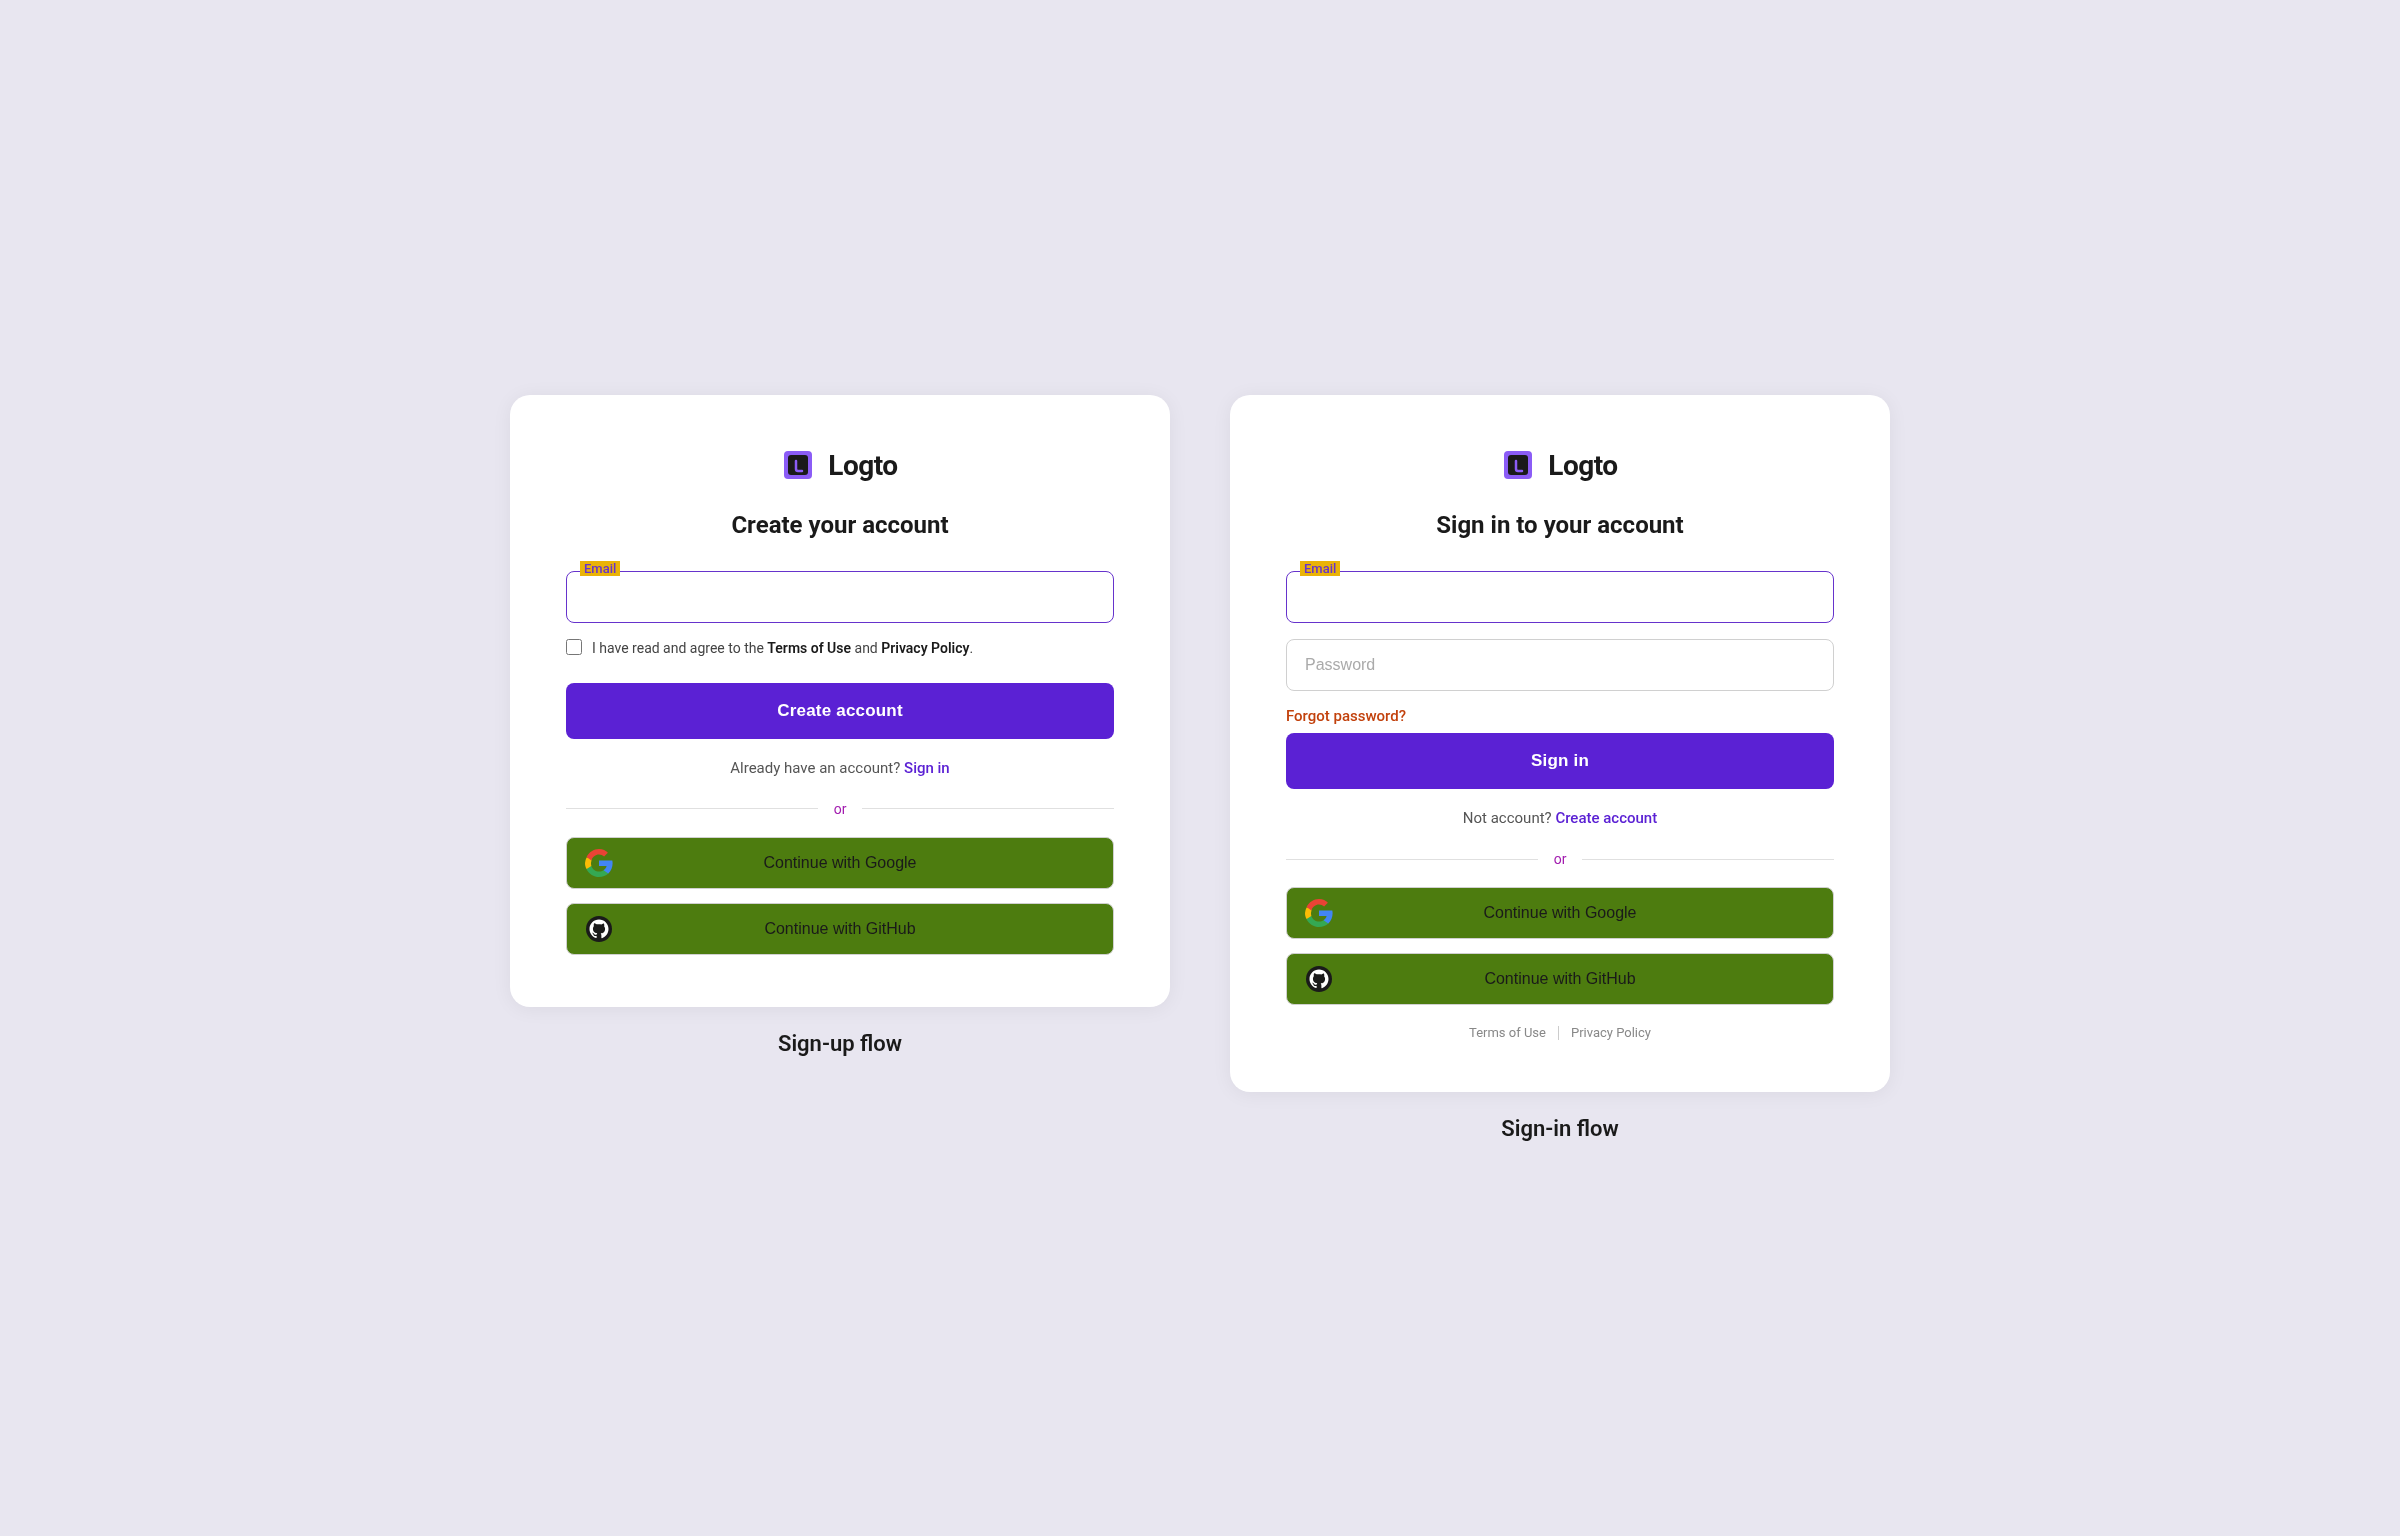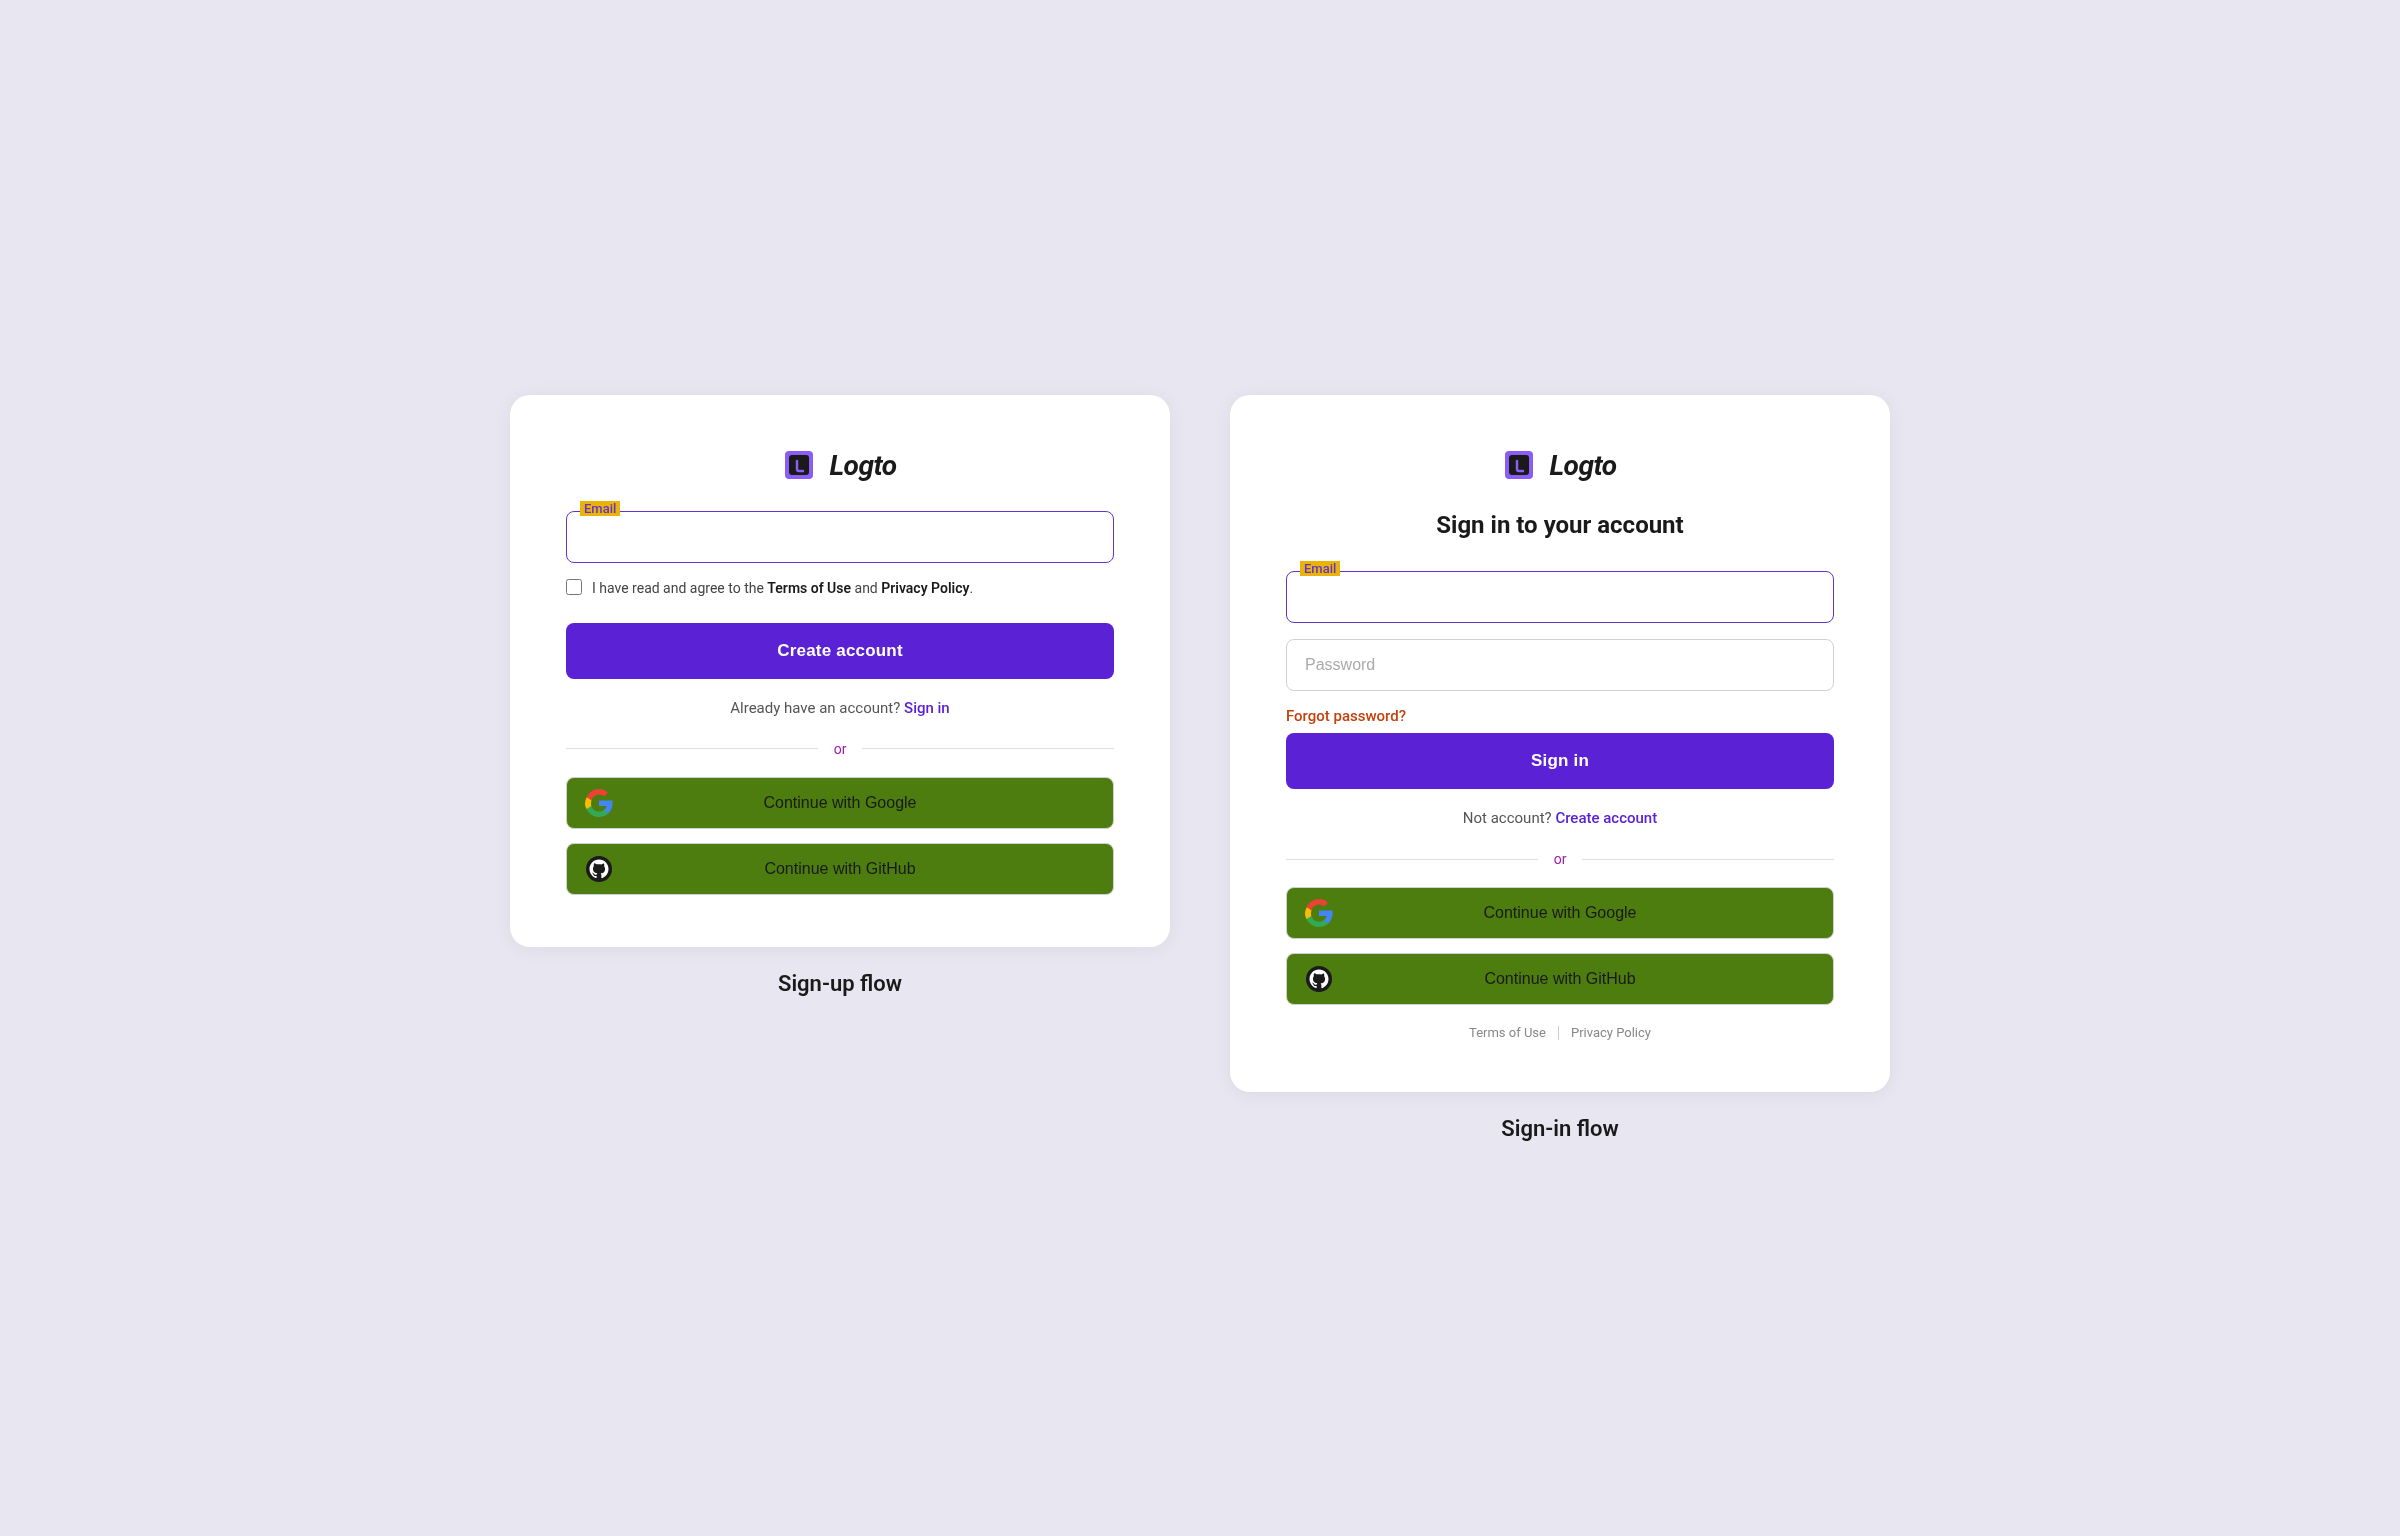--- a/index.html
+++ b/index.html
@@ -43,21 +43,20 @@
     }
     .logo-icon {
       width: 36px;
       height: 36px;
     }
     .logo-text {
       font-size: 28px;
       font-weight: 700;
       color: #1a1a1a;
       letter-spacing: -0.5px;
-      font-style: italic;
     }
     .card-title {
       text-align: center;
       font-size: 24px;
       font-weight: 700;
       color: #1a1a1a;
       margin-bottom: 32px;
     }
     .input-group {
       position: relative;
@@ -249,20 +248,21 @@
       <div class="logo-area">
         <svg class="logo-icon" viewBox="0 0 36 36" fill="none" xmlns="http://www.w3.org/2000/svg">
           <rect x="2" y="4" width="28" height="28" rx="4" fill="#8B5CF6"></rect>
           <rect x="6" y="8" width="20" height="20" rx="3" fill="#1a1a1a"></rect>
           <path d="M14 14 L14 22 Q14 24 16 24 L20 24" stroke="#8B5CF6" stroke-width="2.5" stroke-linecap="round" fill="none"></path>
         </svg>
         <span class="logo-text">Logto</span>
       </div>
 
       
+      <h1 class="card-title">Create your account</h1>
 
       
       <div class="input-group">
         <label class="input-label">Email</label>
         <input type="email" class="input-field" style="">
       </div>
 
       
       <div class="checkbox-row">
         <input type="checkbox" style="">

